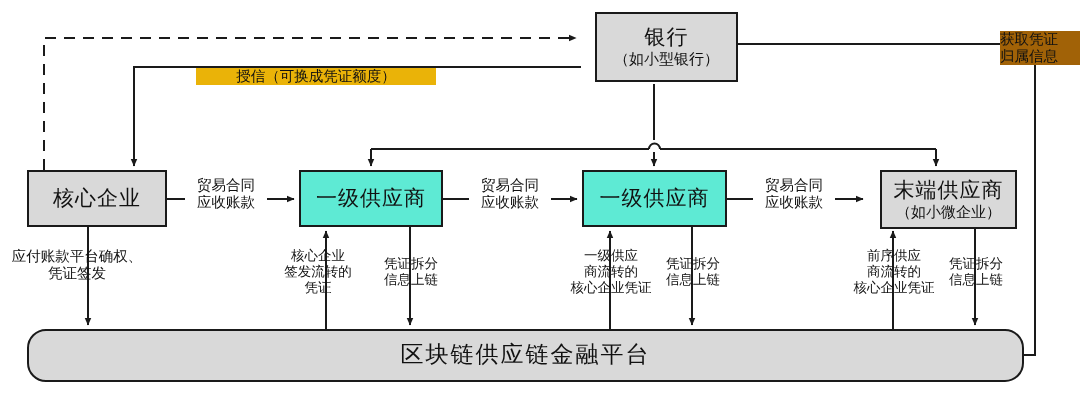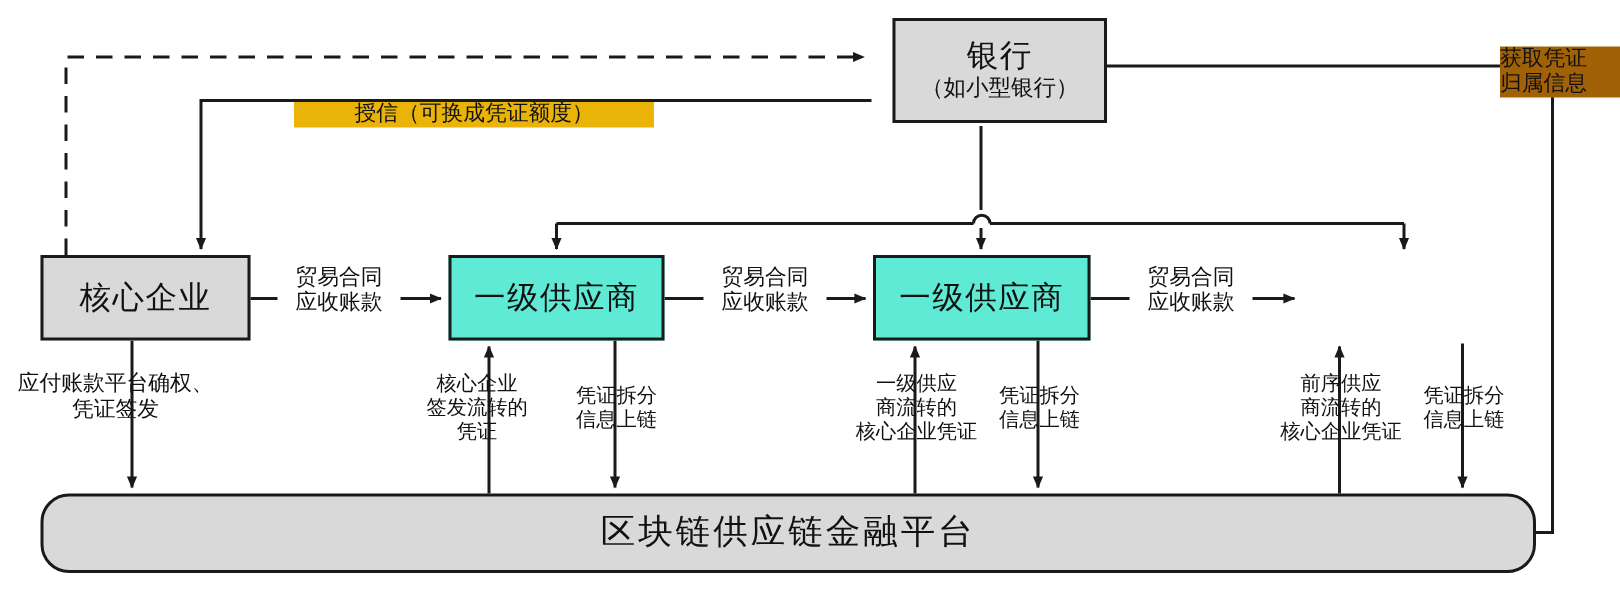--- a/index.html
+++ b/index.html
@@ -76,20 +76,24 @@
   </div>
 
   <div class="node" style="left:299px;top:170px;width:144px;height:57px;">
     <div class="t1">一级供应商</div>
   </div>
 
   <div class="node" style="left:582px;top:170px;width:145px;height:57px;">
     <div class="t1">一级供应商</div>
   </div>
 
+  <div class="node filled" style="left:868px;top:170px;width:137px;height:59px;">
+    <div class="t1">末端供应商</div>
+    <div class="t2">（如小微企业）</div>
+  </div>
 
   <div class="node filled" style="left:15px;top:329px;width:997px;height:53px;border-radius:19px;">
     <div class="platform-title">区块链供应链金融平台</div>
   </div>
 
 
   <div class="lbl" style="left:196px;top:68px;width:240px;background:#eab308;">授信（可换成凭证额度）</div>
 
 
   <div class="lbl" style="left:1000px;top:31px;width:80px;text-align:left;background:#a16207;">获取凭证

